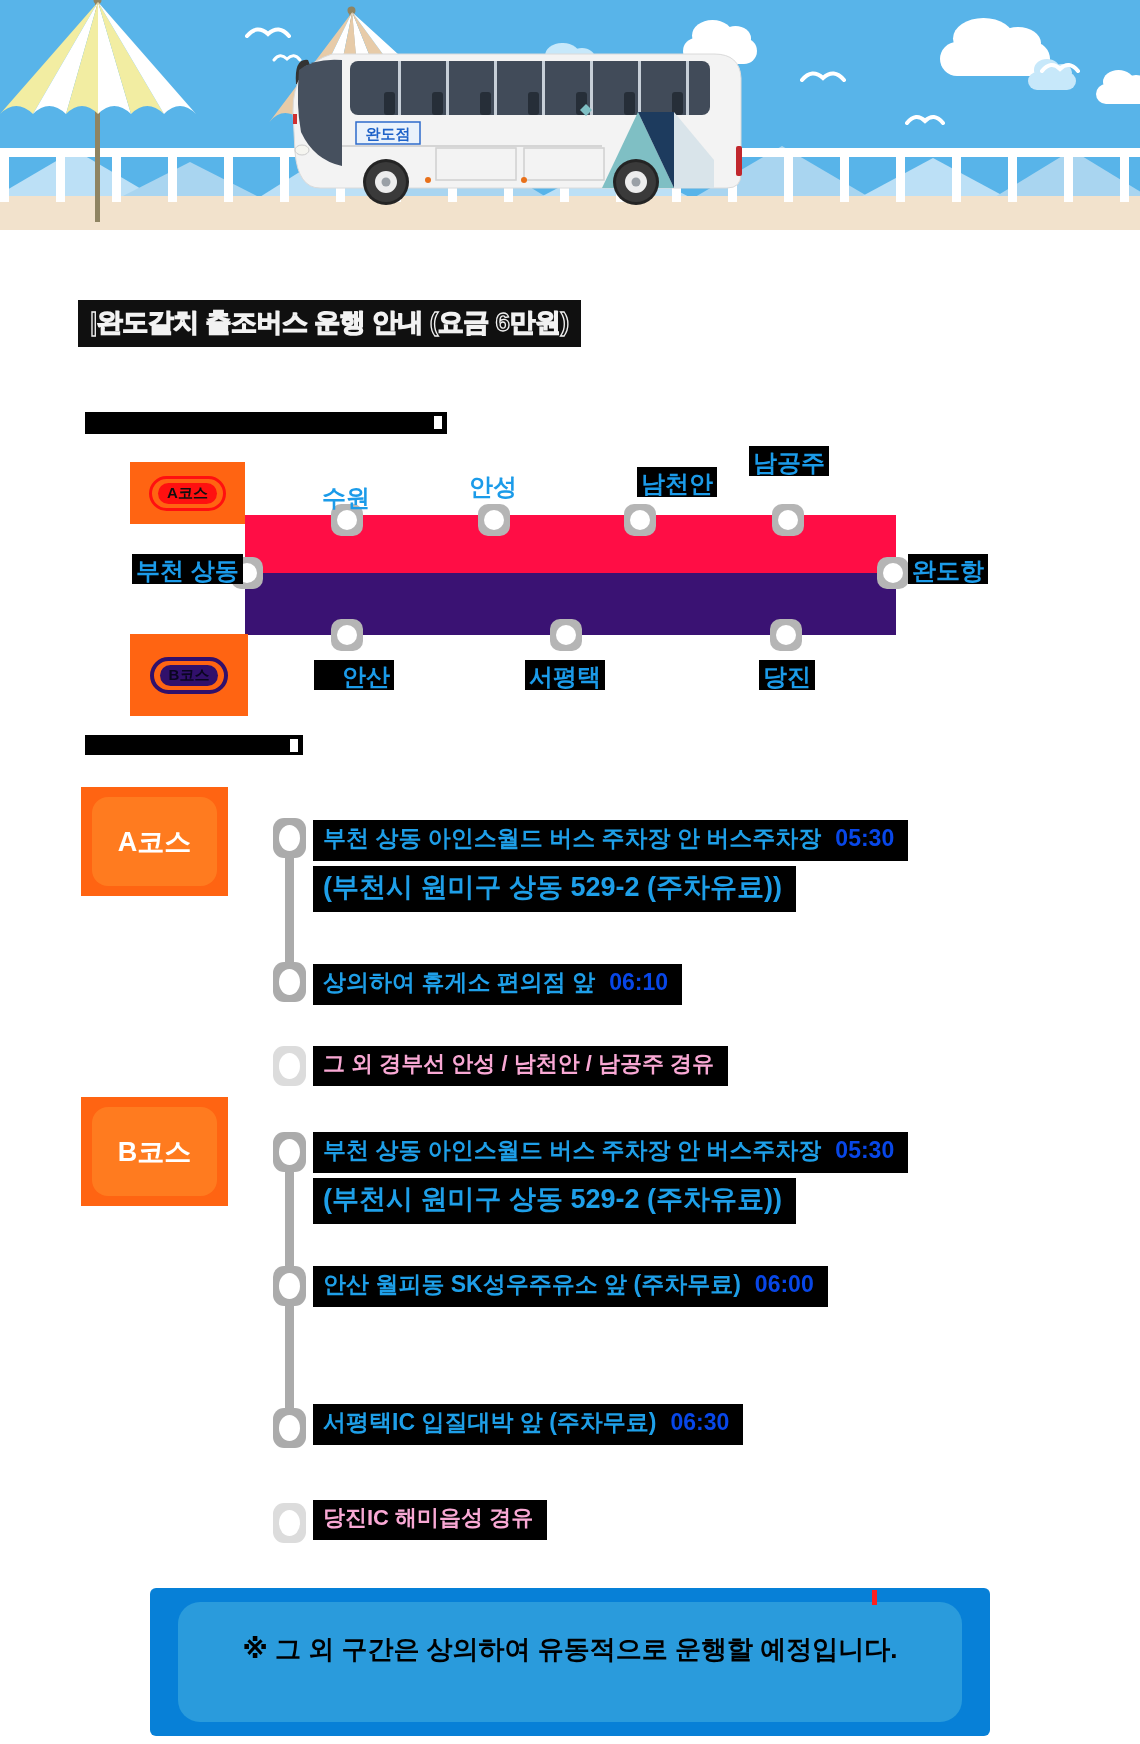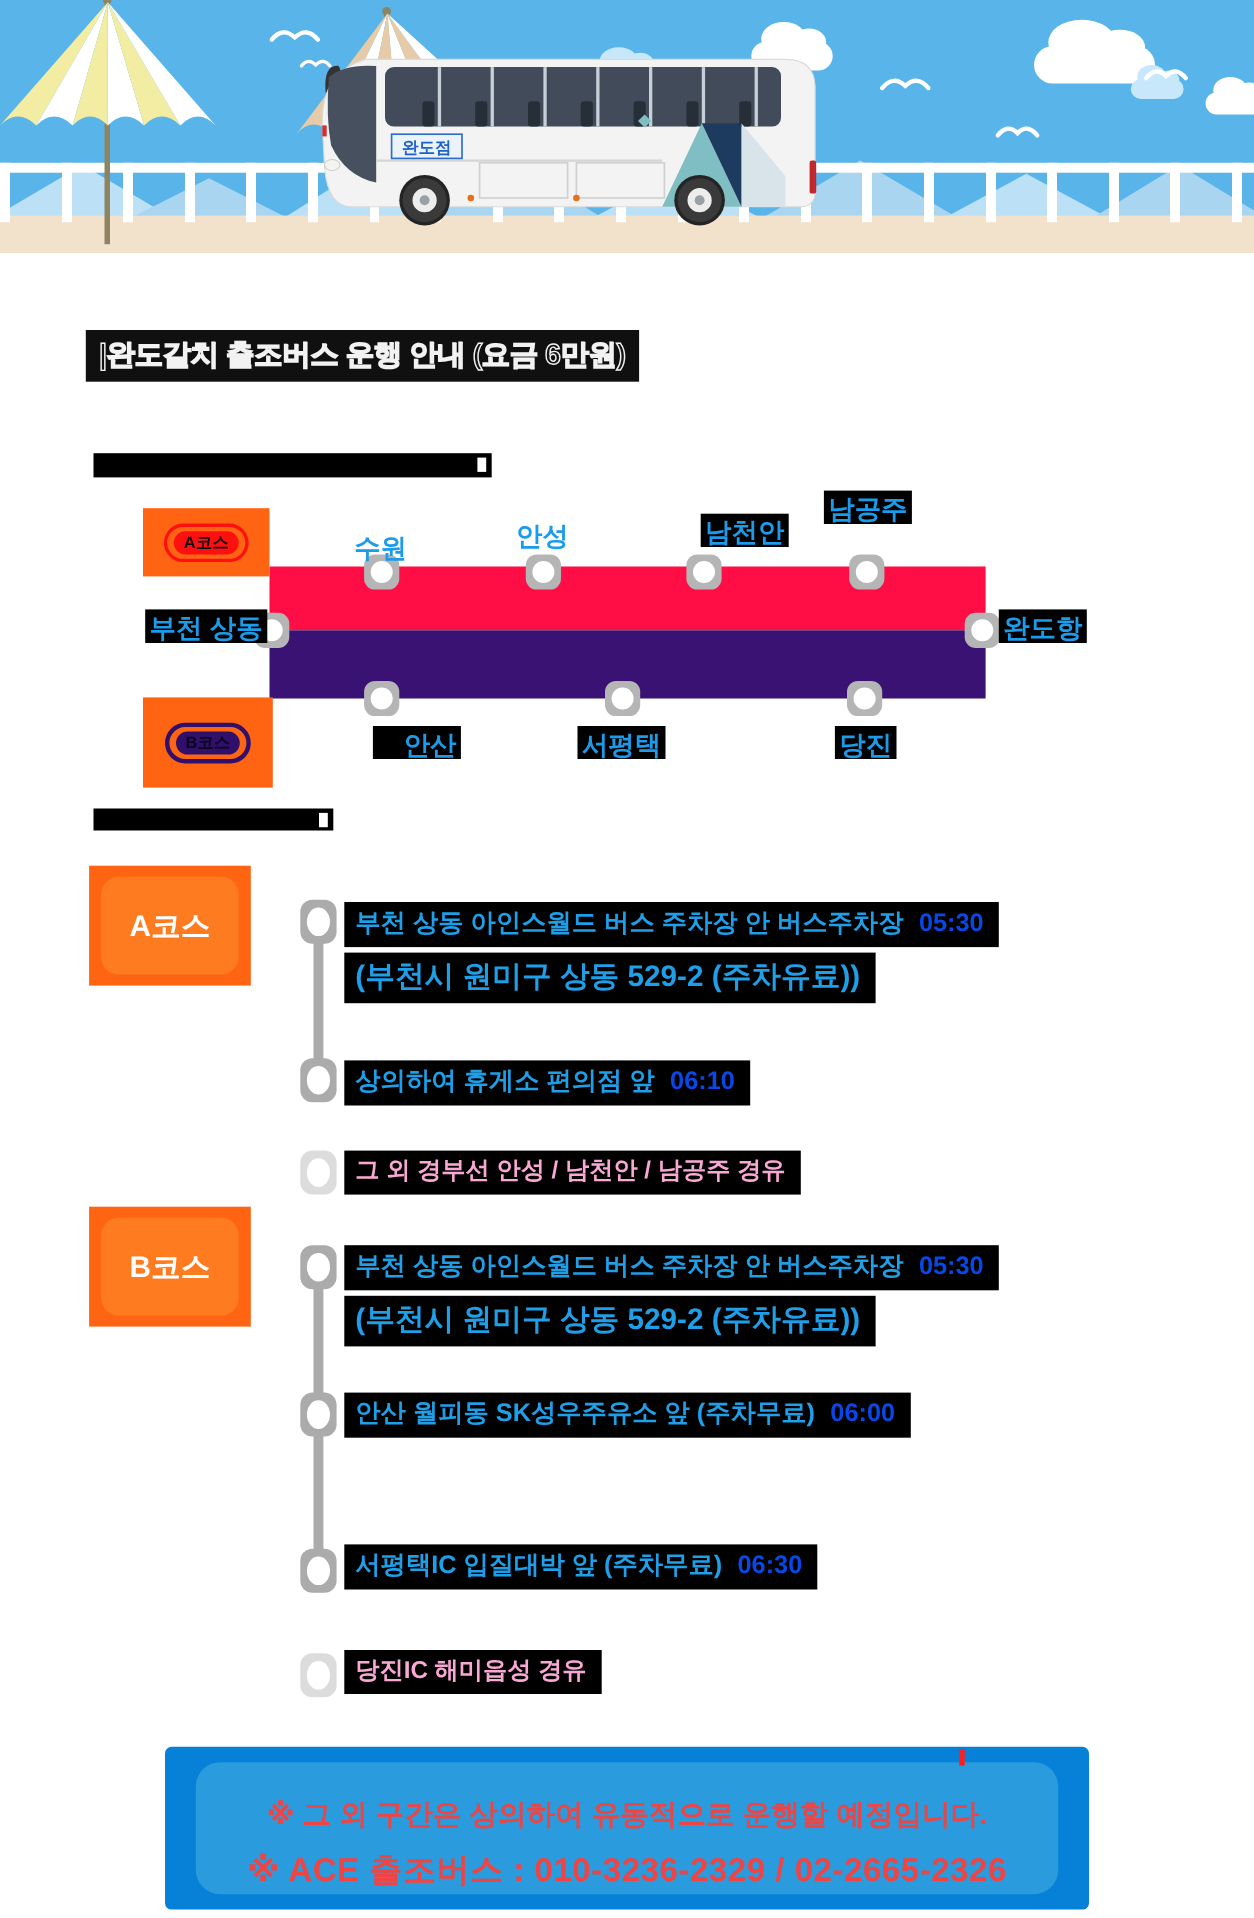--- a/index.html
+++ b/index.html
@@ -61,21 +61,21 @@
   .pfB{background:#31106B;color:#0A0520;}
   .stop{position:absolute;width:32px;height:32px;background:#B5B5B5;border-radius:10px;z-index:2;}
   .stop::after{content:"";position:absolute;left:6px;top:6px;width:20px;height:20px;background:#fff;border-radius:50%;}
   .sA1{left:331px;top:504px;} .sA2{left:478px;top:504px;} .sA3{left:624px;top:504px;} .sA4{left:772px;top:504px;}
   .sT1{left:231px;top:557px;} .sT2{left:877px;top:557px;}
   .sB1{left:331px;top:619px;} .sB2{left:550px;top:619px;} .sB3{left:770px;top:619px;}
   .city{position:absolute;font-weight:800;font-size:24px;color:#1B9BE9;white-space:nowrap;z-index:3;}
   .hl{background:linear-gradient(#000 78%,transparent 78%);padding:1px 4px 6px 4px;}
   .cA1{left:322px;top:482px;} .cA2{left:469px;top:471px;} .cA3{left:601px;top:467px;margin-left:36px;} .cA4{left:749px;top:446px;}
   .cO{left:132px;top:554px;} .cD{left:908px;top:554px;}
-  .cB1{left:339px;top:660px;padding-left:28px;} .cB2{left:525px;top:660px;} .cB3{left:759px;top:660px;}
+  .cB1{left:314px;top:660px;padding-left:28px;} .cB2{left:525px;top:660px;} .cB3{left:759px;top:660px;}
 
   
   .dbadge{position:absolute;width:147px;height:109px;background:#FF6412;display:flex;align-items:center;justify-content:center;}
   .dbadge::before{content:"";position:absolute;left:11px;top:10px;right:11px;bottom:10px;background:#FF7B1F;border-radius:16px;}
   .dbadge span{position:relative;color:#fff;font-size:27px;font-weight:800;}
   .dbadgeA{left:81px;top:787px;}
   .dbadgeB{left:81px;top:1097px;}
   .vline{position:absolute;left:285px;width:9px;background:#ABABAB;z-index:1;}
   .vlA{top:840px;height:140px;}
   .vlB{top:1150px;height:280px;}
@@ -89,21 +89,21 @@
   .line .time{color:#0847E8;margin-left:14px;}
   .sub{font-size:27px;}
   .muted{color:#f9a8d4;font-size:22px;}
   .a1l1{top:820px;} .a1l2{top:866px;} .a2{top:964px;} .a3{top:1046px;}
   .b1l1{top:1132px;} .b1l2{top:1178px;} .b2{top:1266px;} .b3{top:1404px;} .b4{top:1500px;}
 
   
   .notice{position:absolute;left:150px;top:1588px;width:840px;height:148px;background:#0780D7;border-radius:6px;}
   .notice-inner{position:absolute;left:28px;top:14px;right:28px;bottom:14px;background:#2A9BDC;border-radius:22px;}
   .red-tick{position:absolute;left:722px;top:2px;width:5px;height:15px;background:#FF1F1F;}
-  .nline{position:absolute;left:150px;width:840px;text-align:center;color:#ef4444;font-weight:800;white-space:nowrap;}
+  .nline{position:absolute;left:150px;width:840px;text-align:center;color:#000000;font-weight:800;white-space:nowrap;}
   .n1{top:1632px;font-size:26px;}
   .n2{top:1680px;font-size:30px;letter-spacing:0.5px;}
 </style>
 </head>
 <body>
 
 <div class="page">
 
   <div class="hero">
     <div class="mtn m1"></div>
@@ -307,15 +307,14 @@
   </div>
   <div class="line muted b4">
     <span>당진IC 해미읍성 경유</span>
   </div>
 
   <div class="notice">
     <div class="notice-inner"></div>
     <div class="red-tick"></div>
   </div>
   <div class="nline n1">※ 그 외 구간은 상의하여 유동적으로 운행할 예정입니다.</div>
-  <div class="nline n2">※ ACE 출조버스 : 010-3236-2329 / 02-2665-2326</div>
 
 </div>
 
 </body></html>

